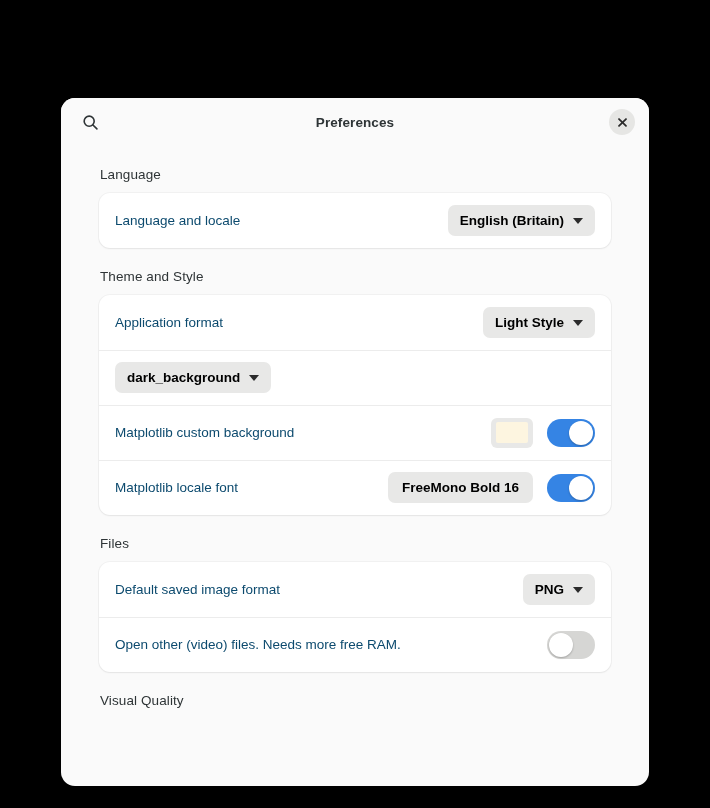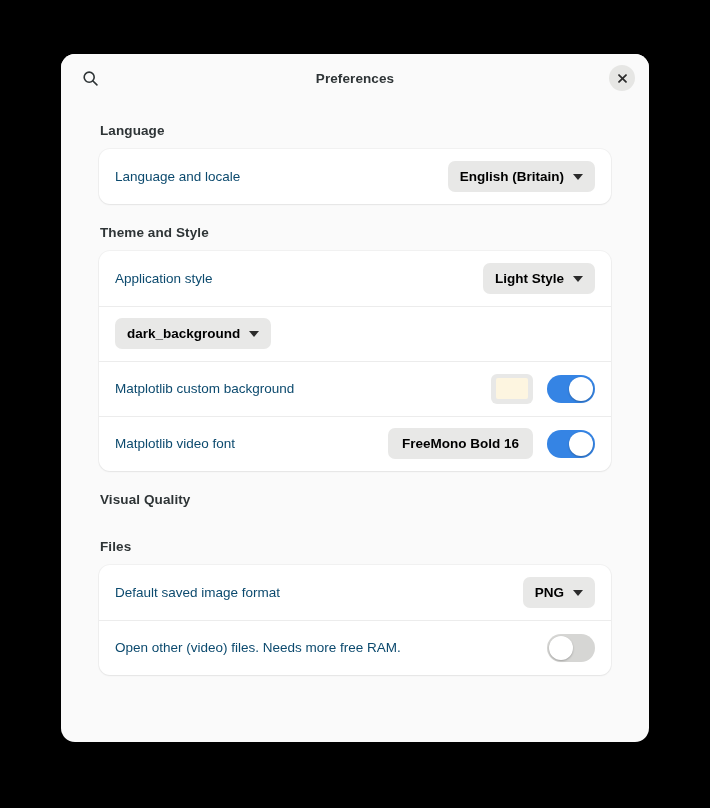--- a/index.html
+++ b/index.html
@@ -10,20 +10,21 @@
     background: #000000;
     overflow: hidden;
     font-family: "Liberation Sans", sans-serif;
   }
 
   #root {
     position: relative;
     width: 710px;
     height: 721px;
     background: #000000;
+    margin-top: 44px;
   }
 
   
   .window {
     position: absolute;
     left: 61px;
     top: 54px;
     width: 588px;
     height: 688px;
     background: #fafafa;
@@ -83,21 +84,21 @@
   .content {
     flex: 1 1 auto;
     padding: 0 38px;
     overflow: hidden;
   }
 
   .section { margin-bottom: 0; }
 
   .section-title {
     font-size: 13.5px;
-    font-weight: bold;
+    font-weight: normal;
     color: #2e3436;
     padding: 21px 1px 11px 1px;
     letter-spacing: 0.1px;
   }
 
   .card {
     background: #ffffff;
     border-radius: 11px;
     box-shadow: 0 1px 2px rgba(0,0,0,0.055), 0 0 0 1px rgba(0,0,0,0.035);
     overflow: hidden;
@@ -243,21 +244,21 @@
           </div>
 
         </div>
       </div>
 
       <div class="section">
         <div class="section-title">Theme and Style</div>
         <div class="card">
 
           <div class="row">
-            <div class="row-label">Application style</div>
+            <div class="row-label">Application format</div>
             <div class="row-ctrl">
               <button class="pill">
                 <span>Light Style</span>
                 <span class="chev"></span>
               </button>
             </div>
           </div>
 
           <div class="row">
             <div class="row-ctrl">
@@ -274,59 +275,59 @@
               <div class="swatch-wrap">
                 <div class="swatch"></div>
               </div>
               <button class="toggle on">
                 <span class="knob"></span>
               </button>
             </div>
           </div>
 
           <div class="row">
-            <div class="row-label">Matplotlib video font</div>
+            <div class="row-label">Matplotlib locale font</div>
             <div class="row-ctrl">
               <button class="pill plain">
                 <span>FreeMono Bold  16</span>
               </button>
               <button class="toggle on">
+                <span class="knob"></span>
+              </button>
+            </div>
+          </div>
+
+        </div>
+      </div>
+
+      <div class="section">
+        <div class="section-title">Files</div>
+        <div class="card">
+
+          <div class="row">
+            <div class="row-label">Default saved image format</div>
+            <div class="row-ctrl">
+              <button class="pill">
+                <span>PNG</span>
+                <span class="chev"></span>
+              </button>
+            </div>
+          </div>
+
+          <div class="row">
+            <div class="row-label">Open other (video) files. Needs more free RAM.</div>
+            <div class="row-ctrl">
+              <button class="toggle">
                 <span class="knob"></span>
               </button>
             </div>
           </div>
 
         </div>
       </div>
 
       <div class="section">
         <div class="section-title">Visual Quality</div>
       </div>
 
-      <div class="section">
-        <div class="section-title">Files</div>
-        <div class="card">
-
-          <div class="row">
-            <div class="row-label">Default saved image format</div>
-            <div class="row-ctrl">
-              <button class="pill">
-                <span>PNG</span>
-                <span class="chev"></span>
-              </button>
-            </div>
-          </div>
-
-          <div class="row">
-            <div class="row-label">Open other (video) files. Needs more free RAM.</div>
-            <div class="row-ctrl">
-              <button class="toggle">
-                <span class="knob"></span>
-              </button>
-            </div>
-          </div>
-
-        </div>
-      </div>
-
     </div>
   </div>
 </div>
 
 </body></html>

